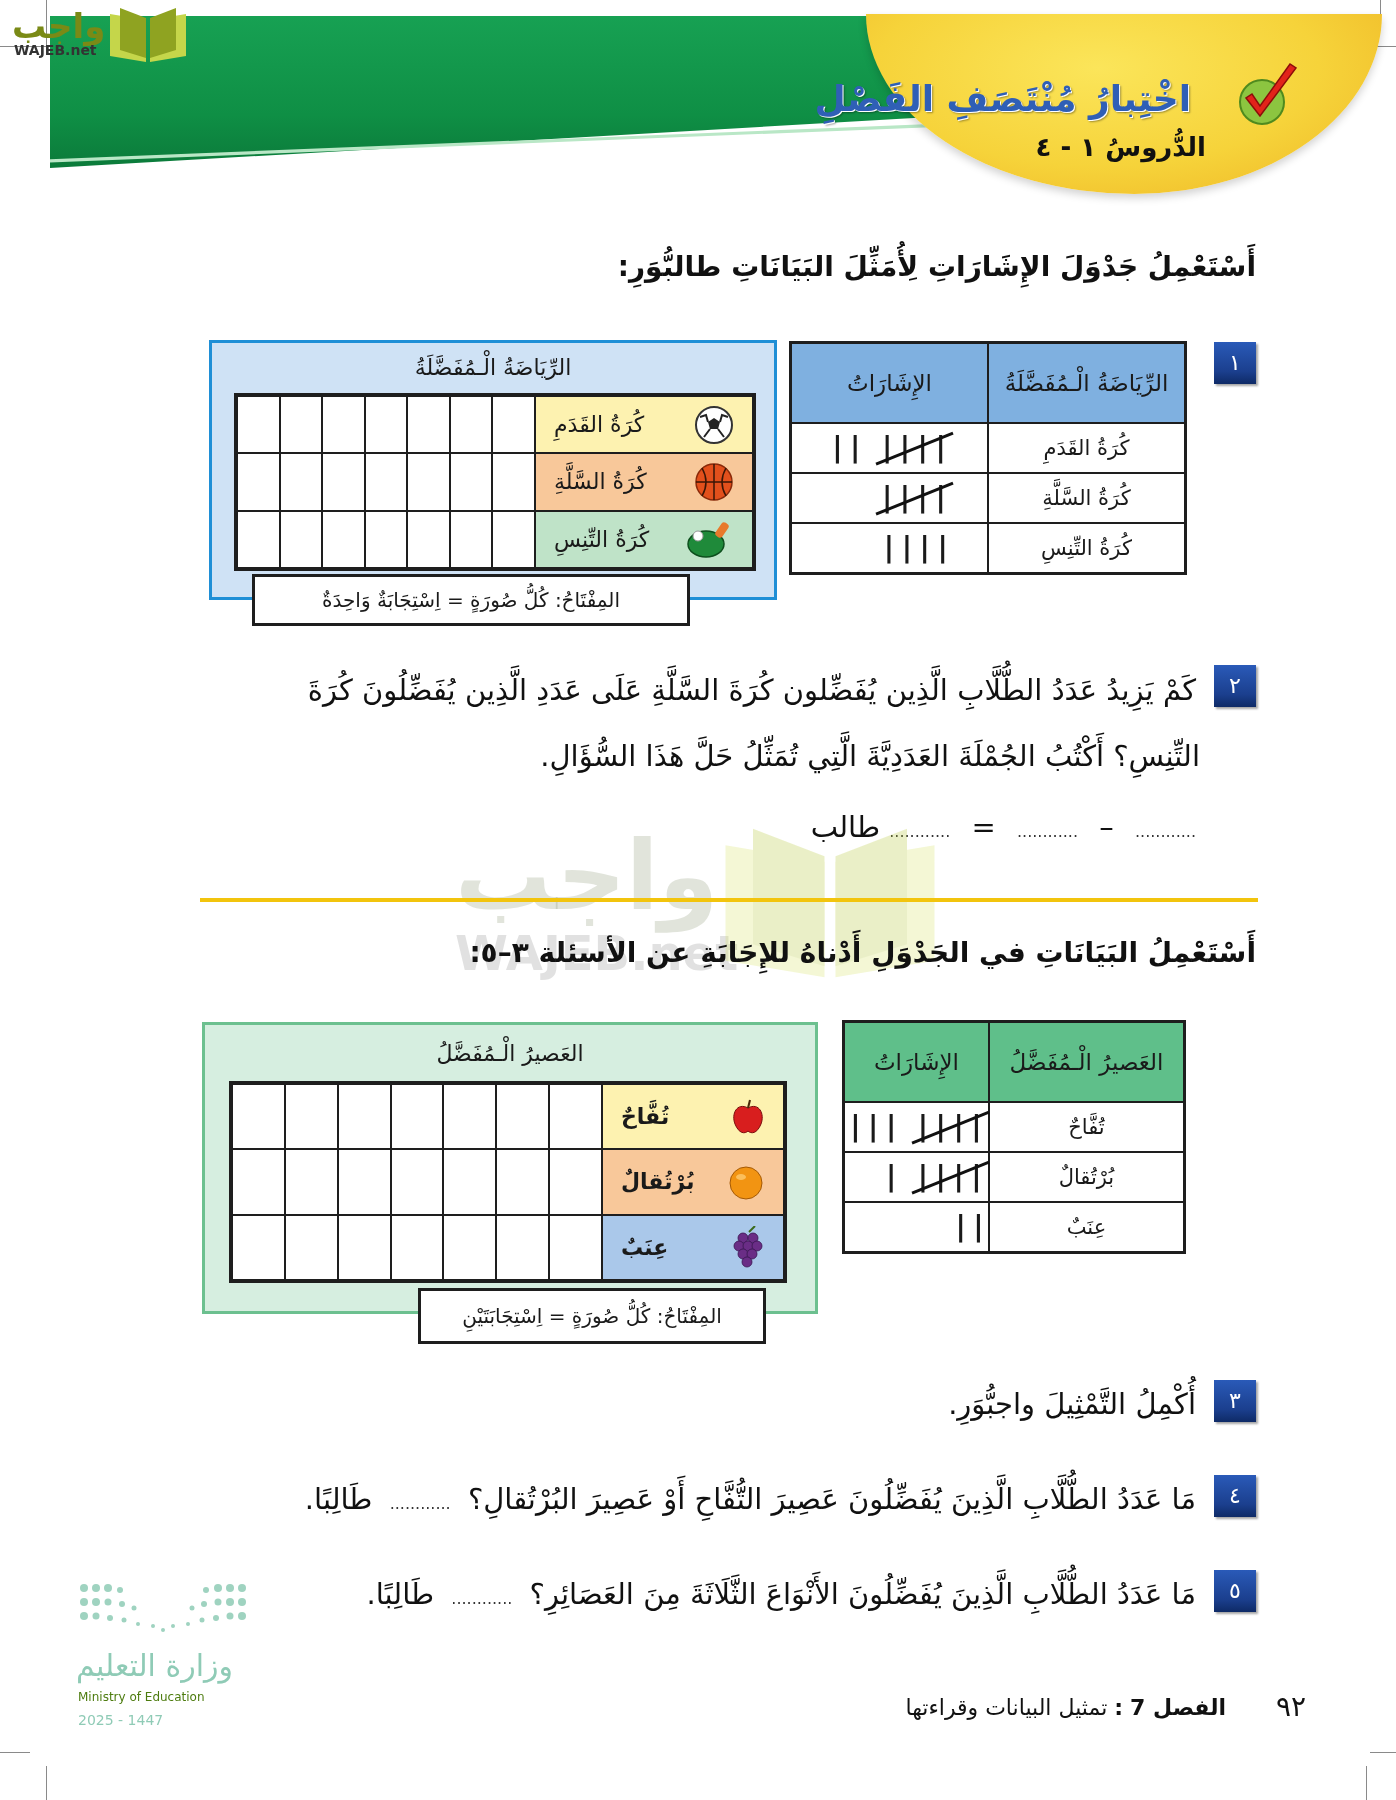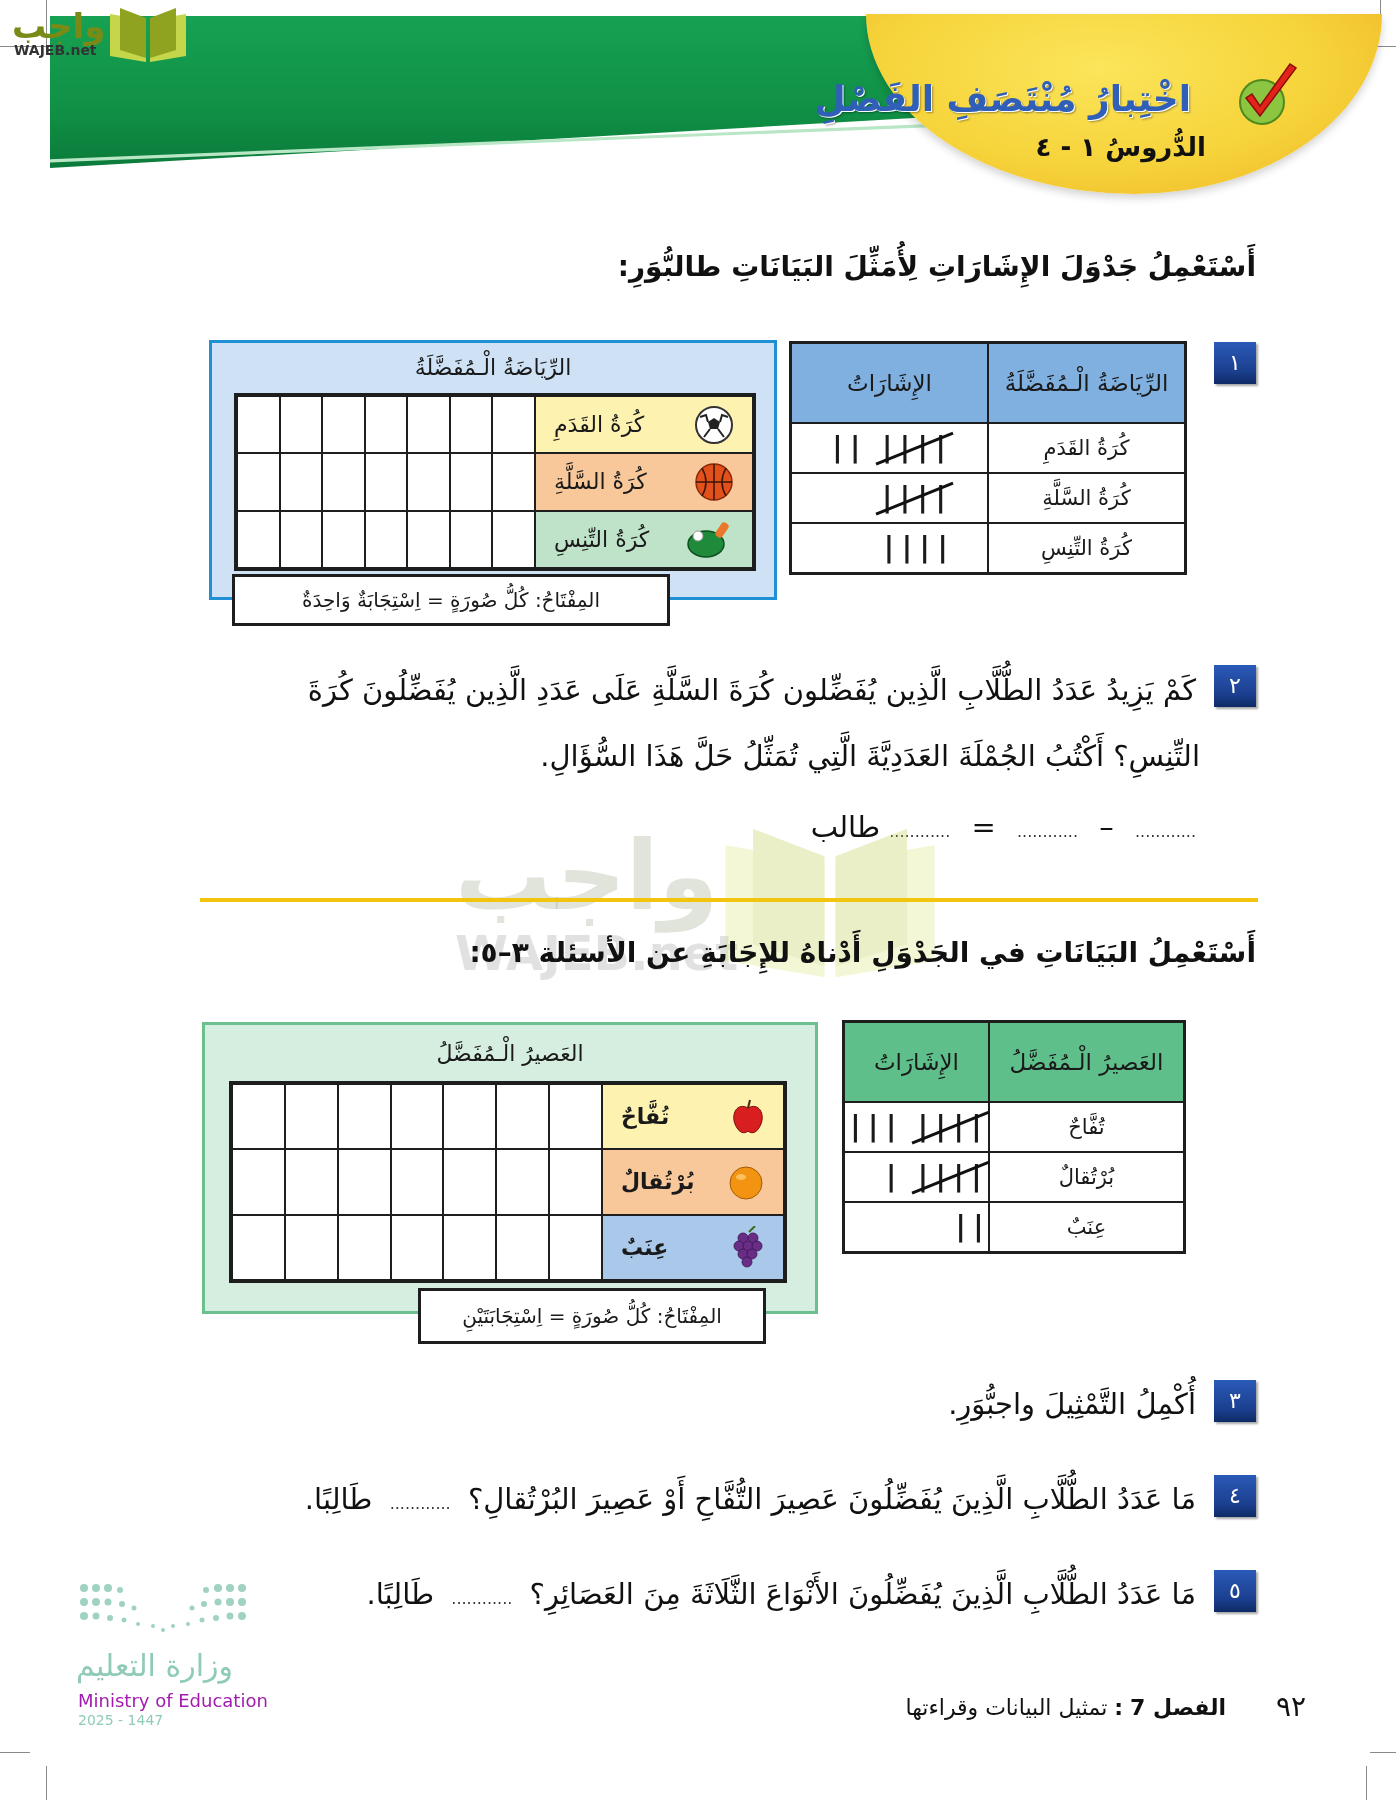--- a/index.html
+++ b/index.html
@@ -101,21 +101,21 @@
   .wm-center-text { position:absolute; left:455px; top:820px; font-size:96px; font-weight:bold; color:rgba(120,130,90,0.22); direction:rtl; }
   .wm-center-latin { position:absolute; left:455px; top:925px; font-size:48px; font-weight:bold; color:rgba(120,120,120,0.22); }
   .wm-center-book { position:absolute; left:720px; top:818px; width:220px; height:170px; opacity:0.28; }
 
   
   .footer-title { position:absolute; right:170px; top:1695px; font-size:22px; direction:rtl; color:#111; }
   .footer-title b { font-weight:bold; }
   .page-num { position:absolute; right:90px; top:1690px; font-size:28px; color:#111; }
   .moe-dots { position:absolute; left:78px; top:1580px; width:170px; height:60px; }
   .moe-ar { position:absolute; left:76px; top:1648px; font-size:30px; color:#8fcbb6; direction:rtl; }
-  .moe-en { position:absolute; left:78px; top:1690px; font-size:18px; color:#a21caf; }
+  .moe-en { position:absolute; left:78px; top:1690px; font-size:12px; color:#4d7c0f; }
   .moe-year { position:absolute; left:78px; top:1712px; font-size:14px; color:#8fcbb6; }
 </style>
 </head>
 <body>
 
 <div class="crop" style="left:1380px;top:0;width:1px;height:30px;"></div>
 <div class="crop" style="left:1376px;top:46px;width:20px;height:1px;"></div>
 <div class="crop" style="left:46px;top:0;width:1px;height:46px;"></div>
 <div class="crop" style="left:0;top:46px;width:46px;height:1px;"></div>
 <div class="crop" style="left:1370px;top:1752px;width:26px;height:1px;"></div>
@@ -224,21 +224,21 @@
     </div>
     <div class="pg-cell"></div>
     <div class="pg-cell"></div>
     <div class="pg-cell"></div>
     <div class="pg-cell"></div>
     <div class="pg-cell"></div>
     <div class="pg-cell"></div>
     <div class="pg-cell"></div>
   </div>
 </div>
-<div class="pg-key" style="left:232px;top:574px;width:432px;height:46px;line-height:46px;">المِفْتَاحُ: كُلُّ صُورَةٍ = اِسْتِجَابَةٌ وَاحِدَةٌ</div>
+<div class="pg-key" style="left:252px;top:574px;width:432px;height:46px;line-height:46px;">المِفْتَاحُ: كُلُّ صُورَةٍ = اِسْتِجَابَةٌ وَاحِدَةٌ</div>
 
 <div class="qnum" style="left:1214px;top:665px;">٢</div>
 <div class="q-text" style="right:200px;top:658px;width:930px;">كَمْ يَزِيدُ عَدَدُ الطُّلَّابِ الَّذِين يُفَضِّلون كُرَةَ السَّلَّةِ عَلَى عَدَدِ الَّذِين يُفَضِّلُونَ كُرَةَ</div>
 <div class="q-text" style="right:196px;top:724px;width:930px;">التِّنِسِ؟ أَكْتُبُ الجُمْلَةَ العَدَدِيَّةَ الَّتِي تُمَثِّلُ حَلَّ هَذَا السُّؤَالِ.</div>
 <div class="q-text" style="right:200px;top:795px;">
   <span class="dots">............</span>
   <span style="margin:0 12px;">–</span>
   <span class="dots">............</span>
   <span style="margin:0 12px;">=</span>
   <span class="dots">............</span>

